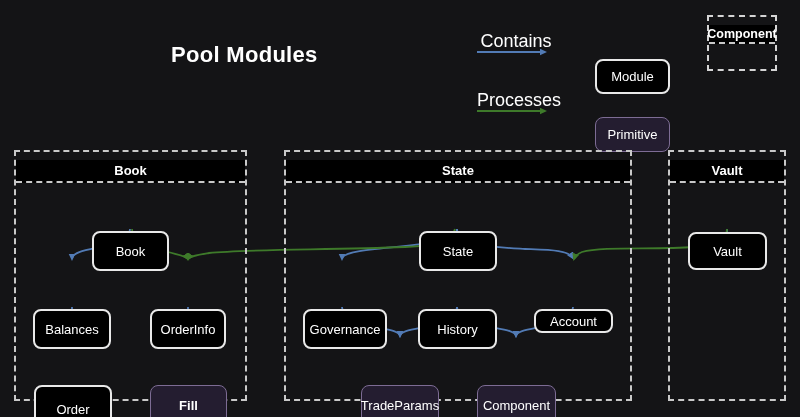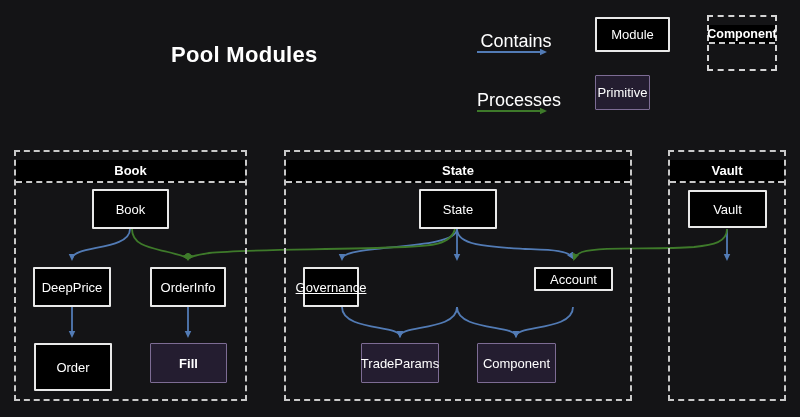--- a/index.html
+++ b/index.html
@@ -2,21 +2,21 @@
 <html><head>
 <meta charset="utf-8">
 <style>
   html,body{margin:0;padding:0;background:#141416;}
   #canvas{position:relative;width:800px;height:417px;background:#141416;overflow:hidden;
           font-family:"Liberation Sans",sans-serif;color:#ffffff;}
   .abs{position:absolute;box-sizing:border-box;}
   #page-title{left:171px;top:42px;font-size:22px;font-weight:bold;letter-spacing:.3px;}
   .legend-label{font-size:18px;text-align:center;width:78px;}
   .node{background:#000000;border:2px solid #e9e9e9;display:flex;align-items:center;
-        justify-content:center;font-size:13px;border-radius:1px;}
+        justify-content:center;font-size:13px;border-radius:8px;margin-top:42px;}
   .node.primitive{background:#241d30;border:1.5px solid #7d6c94;}
   .container{border:2px dashed #c9c9c9;background:transparent;}
   .container-header{position:absolute;left:0;top:8px;right:0;height:21px;background:#000000;
         border-bottom:2px dashed #c9c9c9;display:flex;align-items:center;justify-content:center;
         font-size:13px;font-weight:bold;}
   .component-box{border:2px dashed #d5d5d5;}
   .component-box .container-header{height:17px;font-size:12.5px;}
   svg{position:absolute;left:0;top:0;pointer-events:none;}
   path.edge{fill:none;stroke-width:1.8px;}
 </style>
@@ -56,54 +56,57 @@
   </svg>
 
   <div class="abs" id="page-title">Pool Modules</div>
 
   <div class="abs legend-label" style="left:477px;top:31px;">Contains</div>
   <div class="abs legend-label" style="left:477px;top:90px;">Processes</div>
 
   <div class="abs node" style="left:595px;top:17px;width:75px;height:35px;">
     <span>Module</span>
   </div>
-  <div class="abs node primitive" style="left:595px;top:75px;width:55px;height:35px;">
+  <div class="abs node primitive" style="left:595px;top:75px;width:75px;height:35px;">
     <span>Primitive</span>
   </div>
   <div class="abs component-box" style="left:707px;top:15px;width:70px;height:56px;">
     <div class="container-header">Component</div>
   </div>
 
   <div class="abs container" style="left:14px;top:150px;width:233px;height:251px;">
     <div class="container-header">Book</div>
   </div>
   <div class="abs node" style="left:92px;top:189px;width:77px;height:40px;">
     <span>Book</span>
   </div>
   <div class="abs node" style="left:33px;top:267px;width:78px;height:40px;">
-    <span>DeepPrice</span>
+    <span>Balances</span>
   </div>
   <div class="abs node" style="left:150px;top:267px;width:76px;height:40px;">
     <span>OrderInfo</span>
   </div>
   <div class="abs node" style="left:34px;top:343px;width:78px;height:48px;">
     <span>Order</span>
   </div>
   <div class="abs node primitive" style="left:150px;top:343px;width:77px;height:40px;font-weight:bold;">
     <span>Fill</span>
   </div>
 
   <div class="abs container" style="left:284px;top:150px;width:348px;height:251px;">
     <div class="container-header">State</div>
   </div>
   <div class="abs node" style="left:419px;top:189px;width:78px;height:40px;">
     <span>State</span>
   </div>
-  <div class="abs node" style="left:303px;top:267px;width:56px;height:40px;text-decoration:underline;">
+  <div class="abs node" style="left:303px;top:267px;width:84px;height:40px;">
     <span>Governance</span>
+  </div>
+  <div class="abs node" style="left:418px;top:267px;width:79px;height:40px;">
+    <span>History</span>
   </div>
   <div class="abs node" style="left:534px;top:267px;width:79px;height:24px;">
     <span>Account</span>
   </div>
   <div class="abs node primitive" style="left:361px;top:343px;width:78px;height:40px;">
     <span>TradeParams</span>
   </div>
   <div class="abs node primitive" style="left:477px;top:343px;width:79px;height:40px;">
     <span>Component</span>
   </div>

